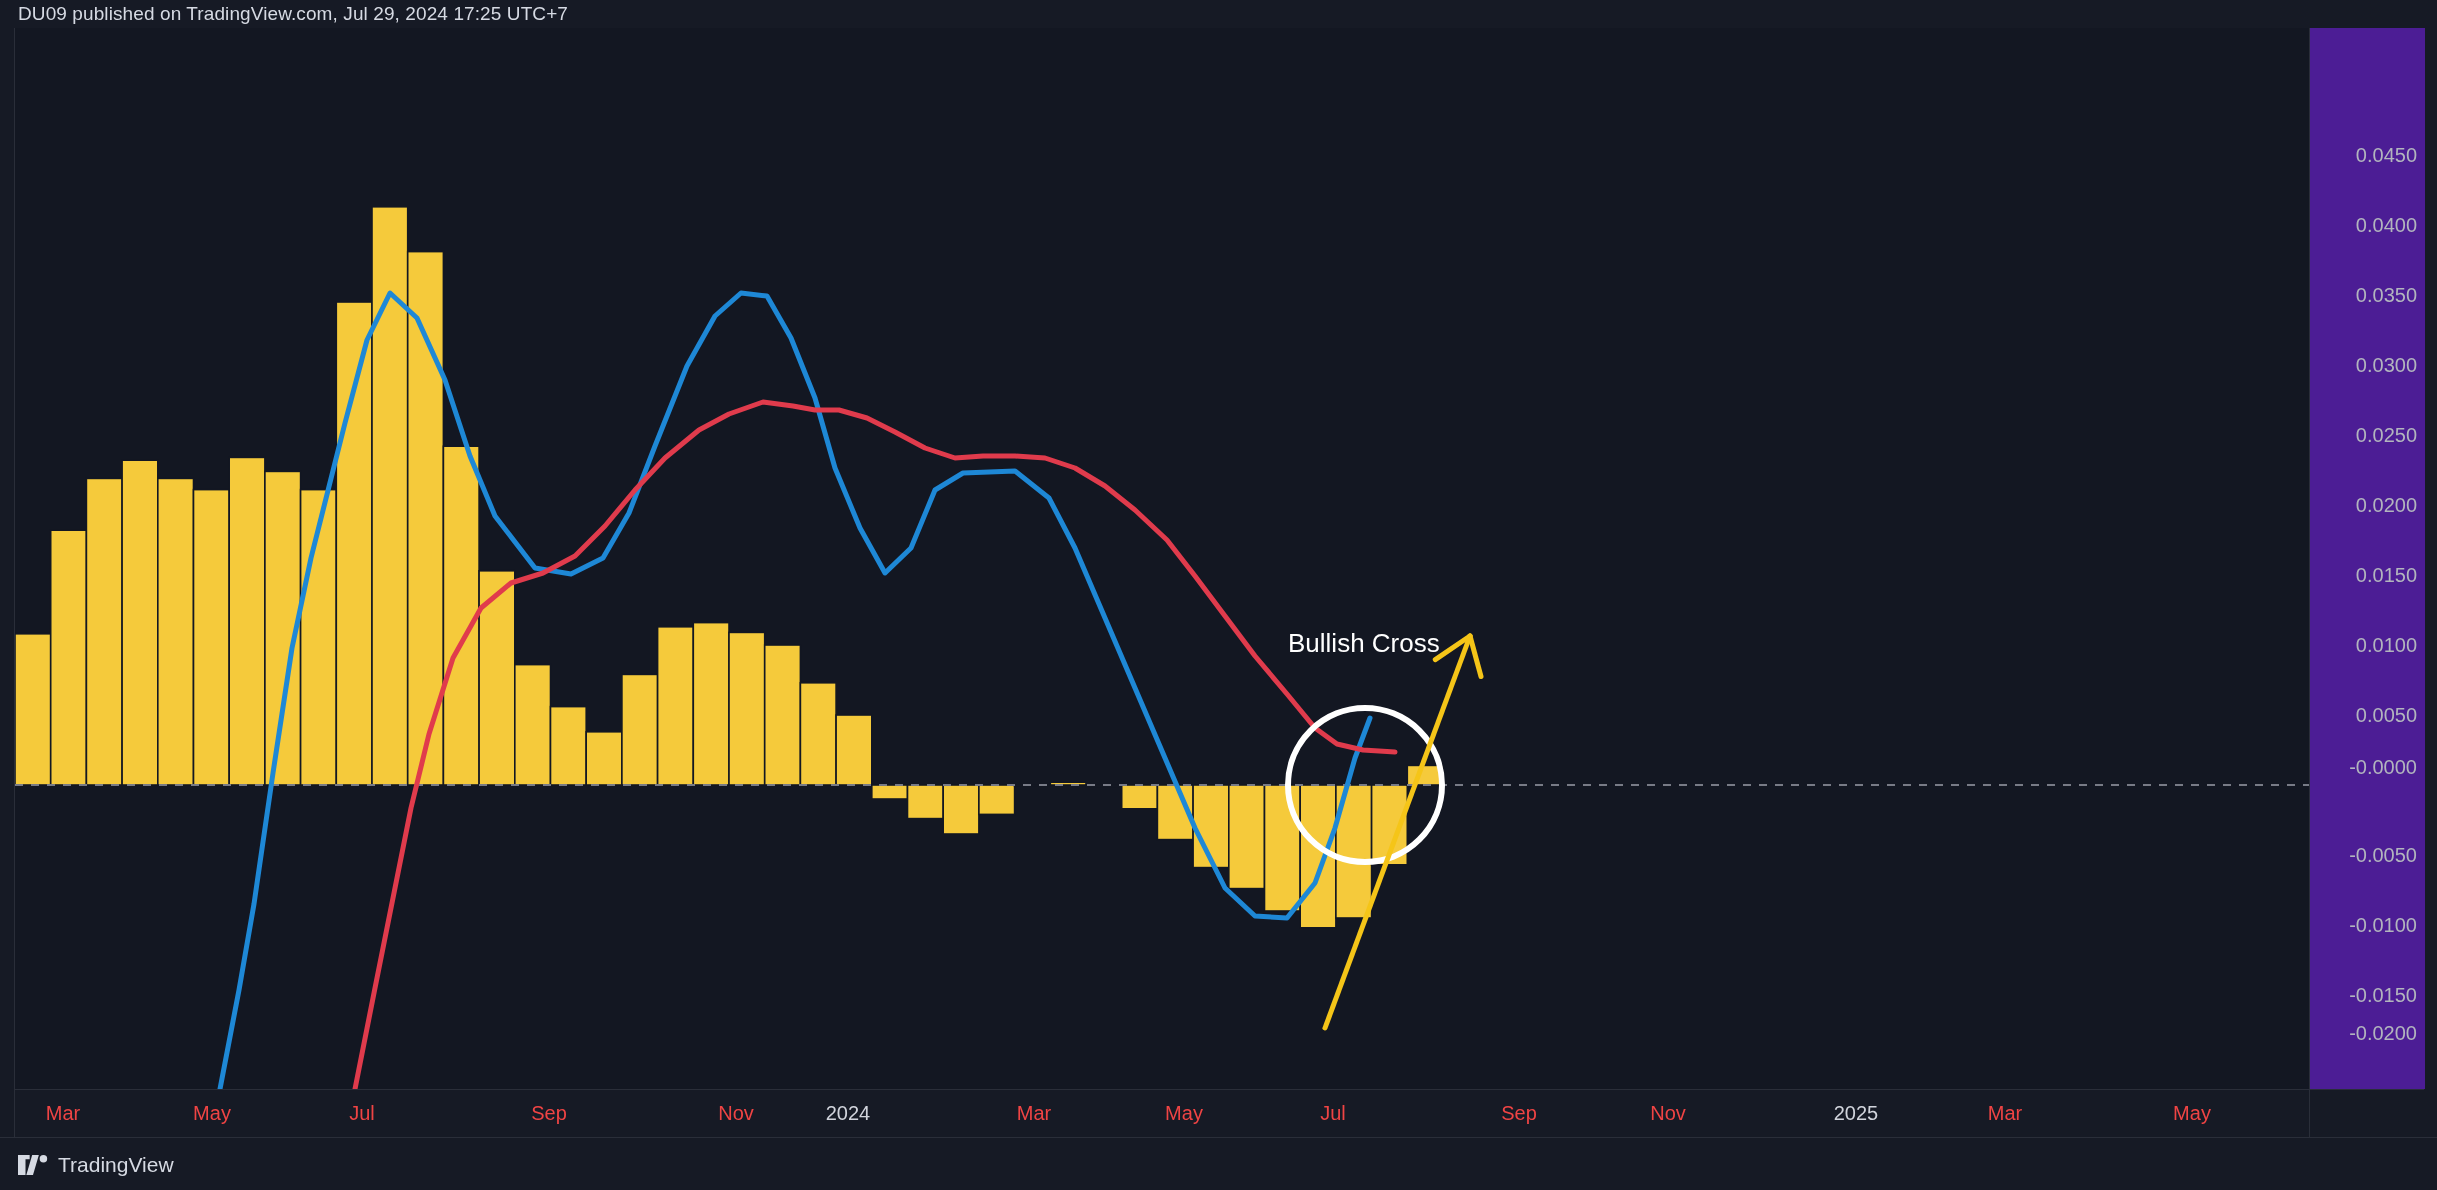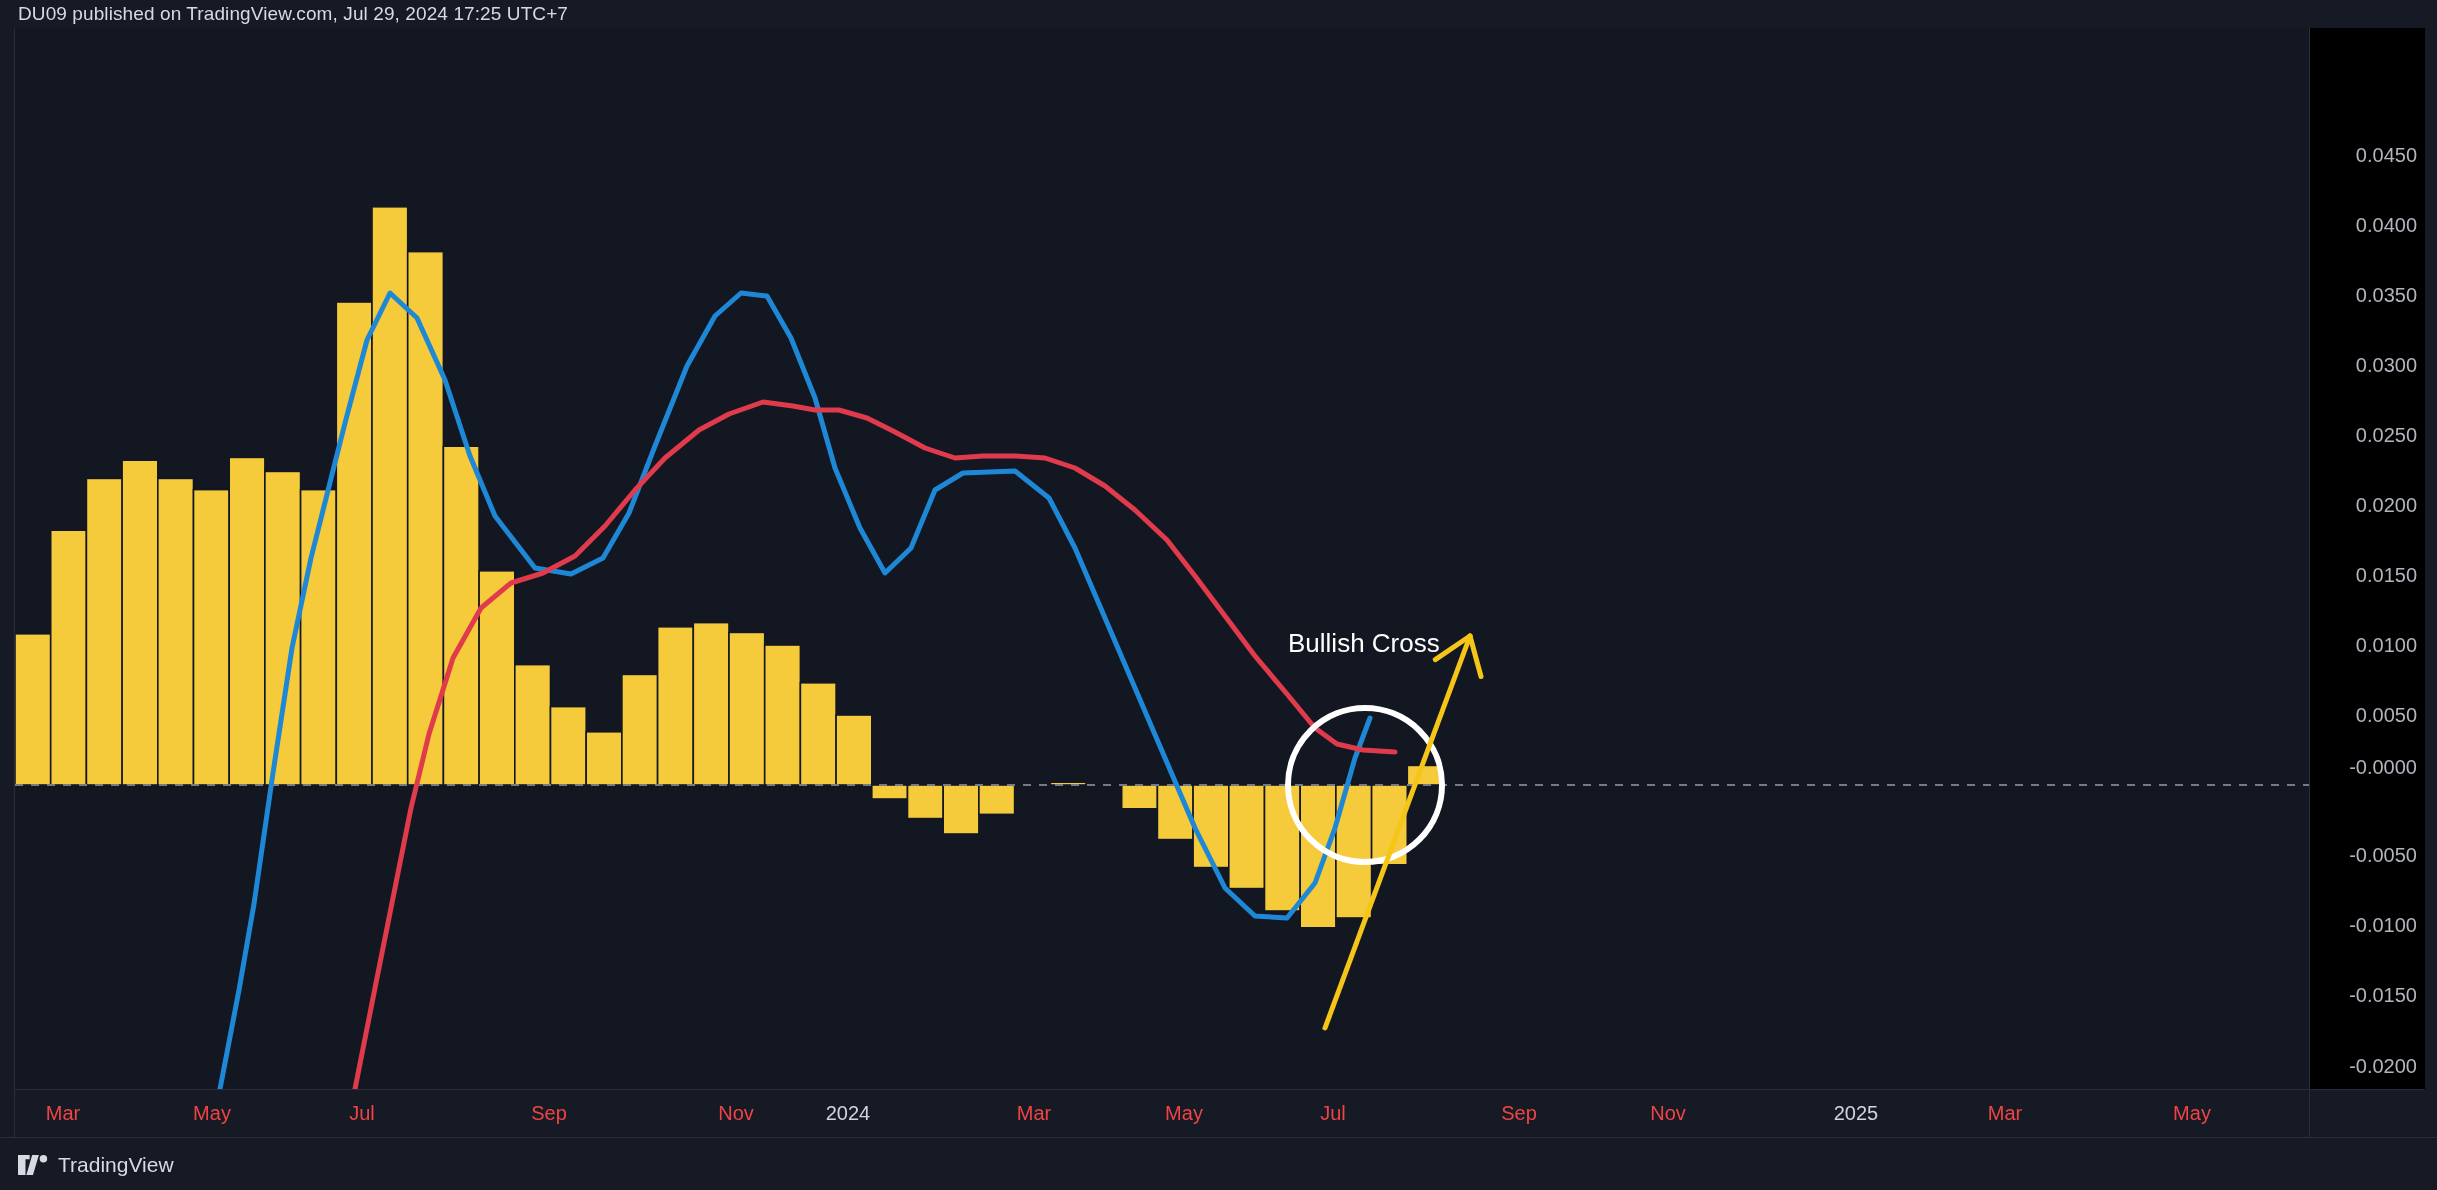--- a/index.html
+++ b/index.html
@@ -27,21 +27,21 @@
   }
   #plot-area{
     position:absolute;left:0;top:0;
     width:2294px;height:1061px;
     overflow:hidden;
   }
   #price-scale{
     position:absolute;left:2294px;top:0;
     width:115px;height:1061px;
     border-left:1px solid #2a2e39;
-    background:#000000;
+    background:#4c1d95;
   }
   .y-tick{
     position:absolute;right:8px;
     color:#b2b5be;font-size:20px;
     transform:translateY(-50%);
     white-space:nowrap;
   }
 
   
   #time-scale{
@@ -175,21 +175,21 @@
         <div class="y-tick" style="top: 337px;">0.0300</div>
         <div class="y-tick" style="top: 407px;">0.0250</div>
         <div class="y-tick" style="top: 477px;">0.0200</div>
         <div class="y-tick" style="top: 547px;">0.0150</div>
         <div class="y-tick" style="top: 617px;">0.0100</div>
         <div class="y-tick" style="top: 687px;">0.0050</div>
         <div class="y-tick" style="top: 739px;">-0.0000</div>
         <div class="y-tick" style="top: 827px;">-0.0050</div>
         <div class="y-tick" style="top: 897px;">-0.0100</div>
         <div class="y-tick" style="top: 967px;">-0.0150</div>
-        <div class="y-tick" style="top: 1038px; text-align: center;">-0.0200</div>
+        <div class="y-tick" style="top: 1005px; text-align: center;">-0.0200</div>
       </div>
   </div>
 
 
   <div id="bullish-label">Bullish Cross</div>
 
   <div id="time-scale">
     <div id="time-scale-sep"></div>
   <div class="x-tick" style="left: 48px;">Mar</div>
       <div class="x-tick" style="left: 197px;">May</div>

